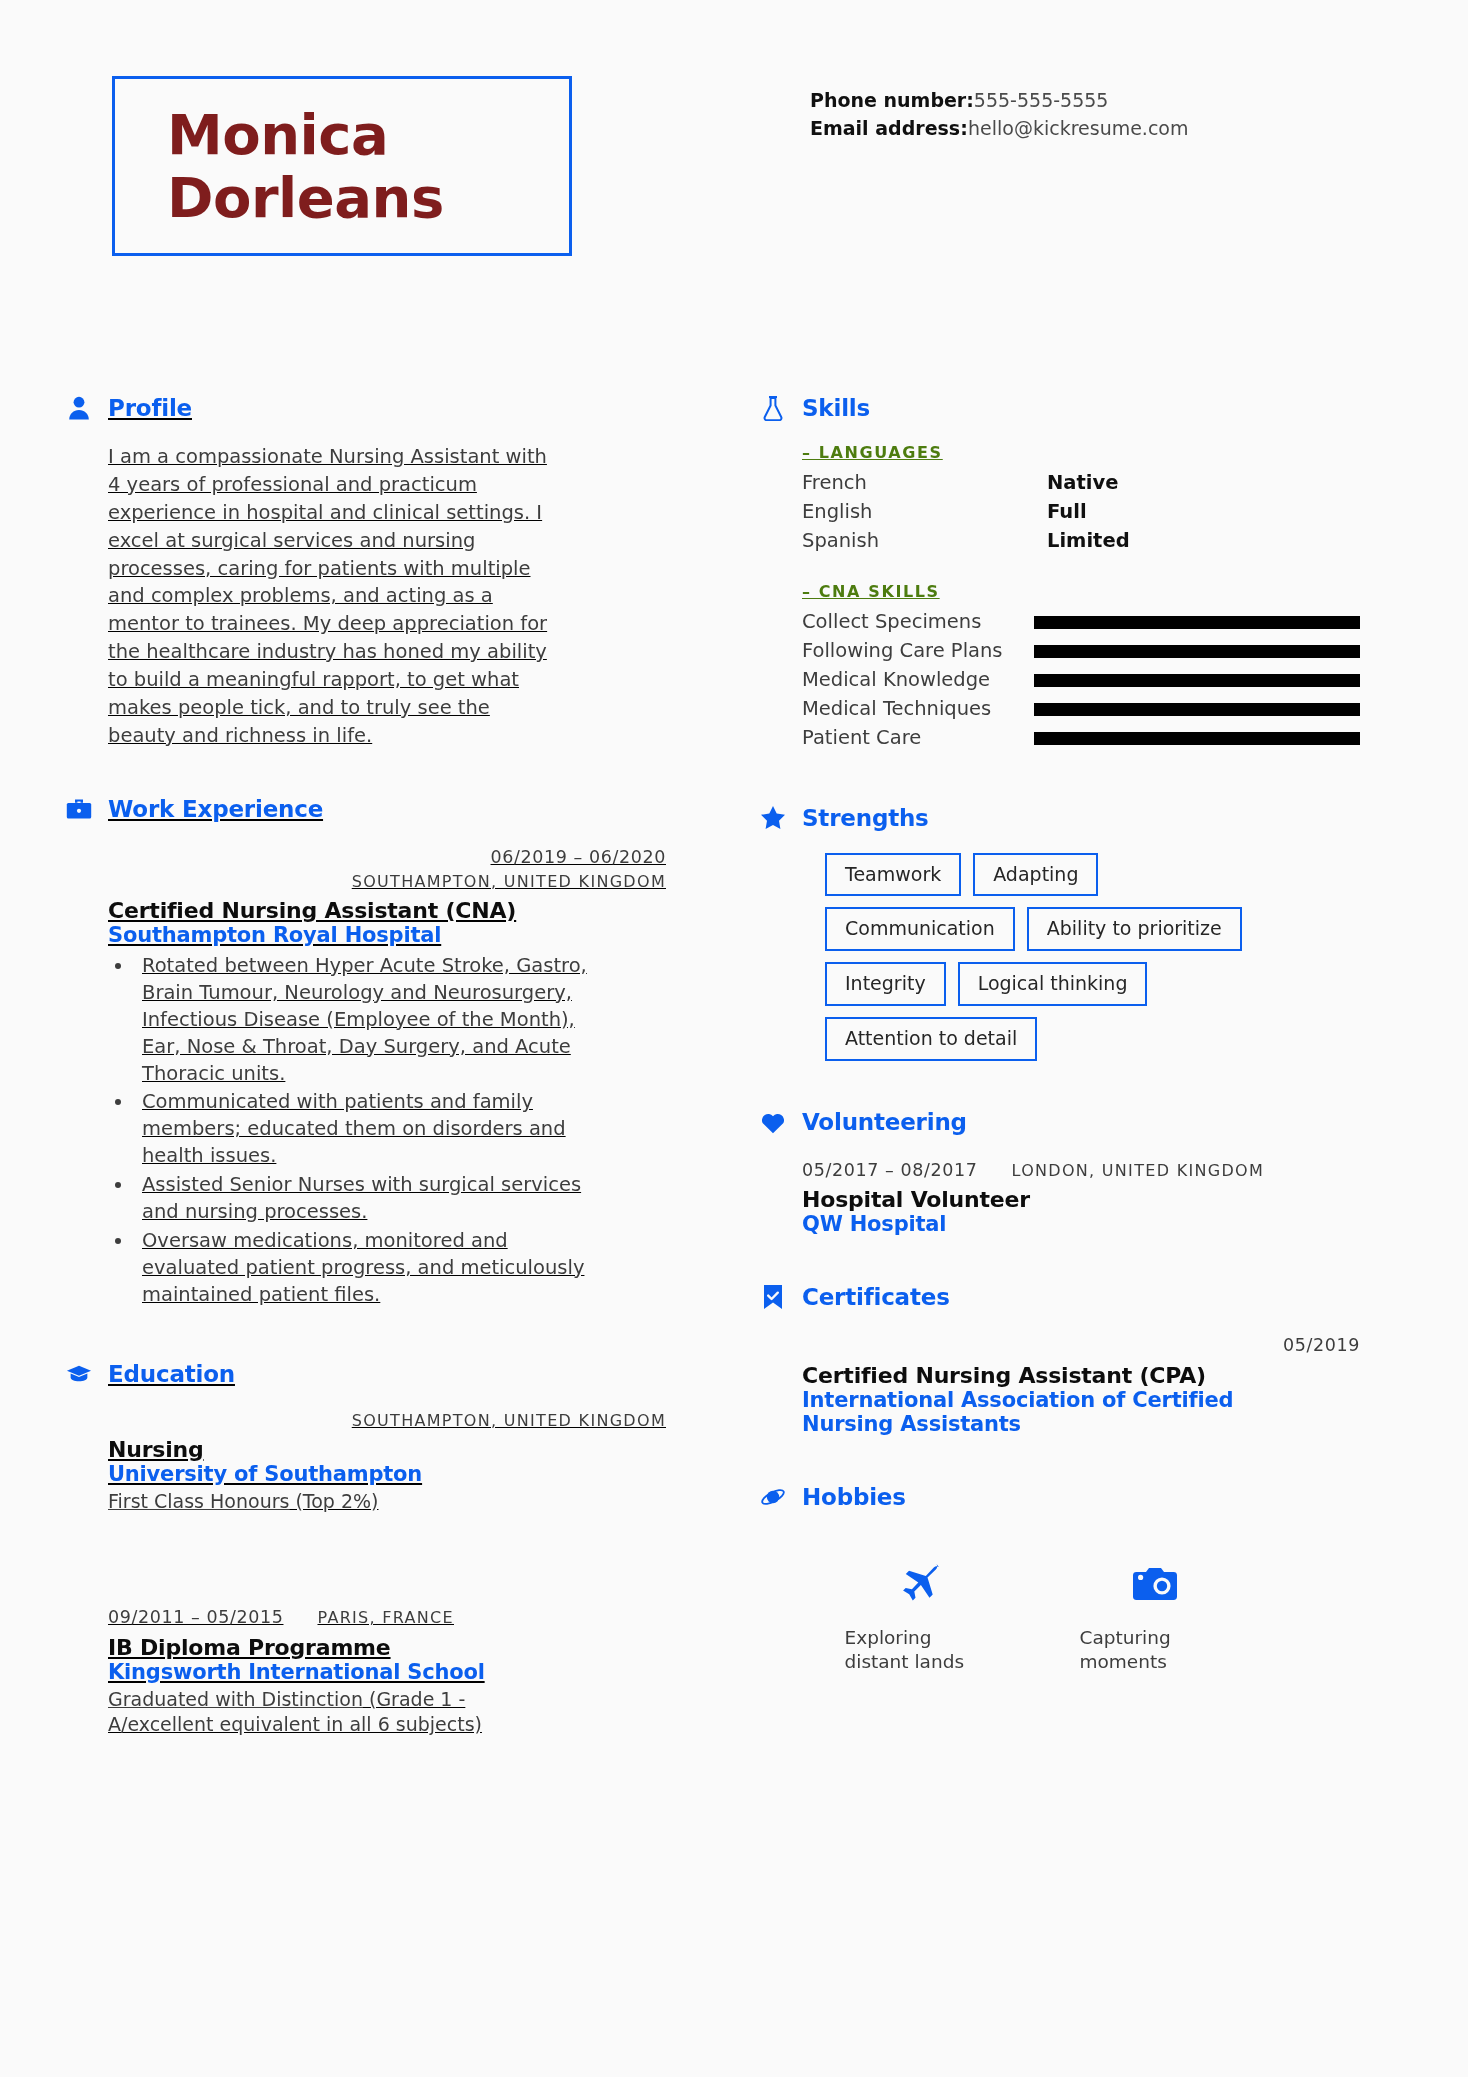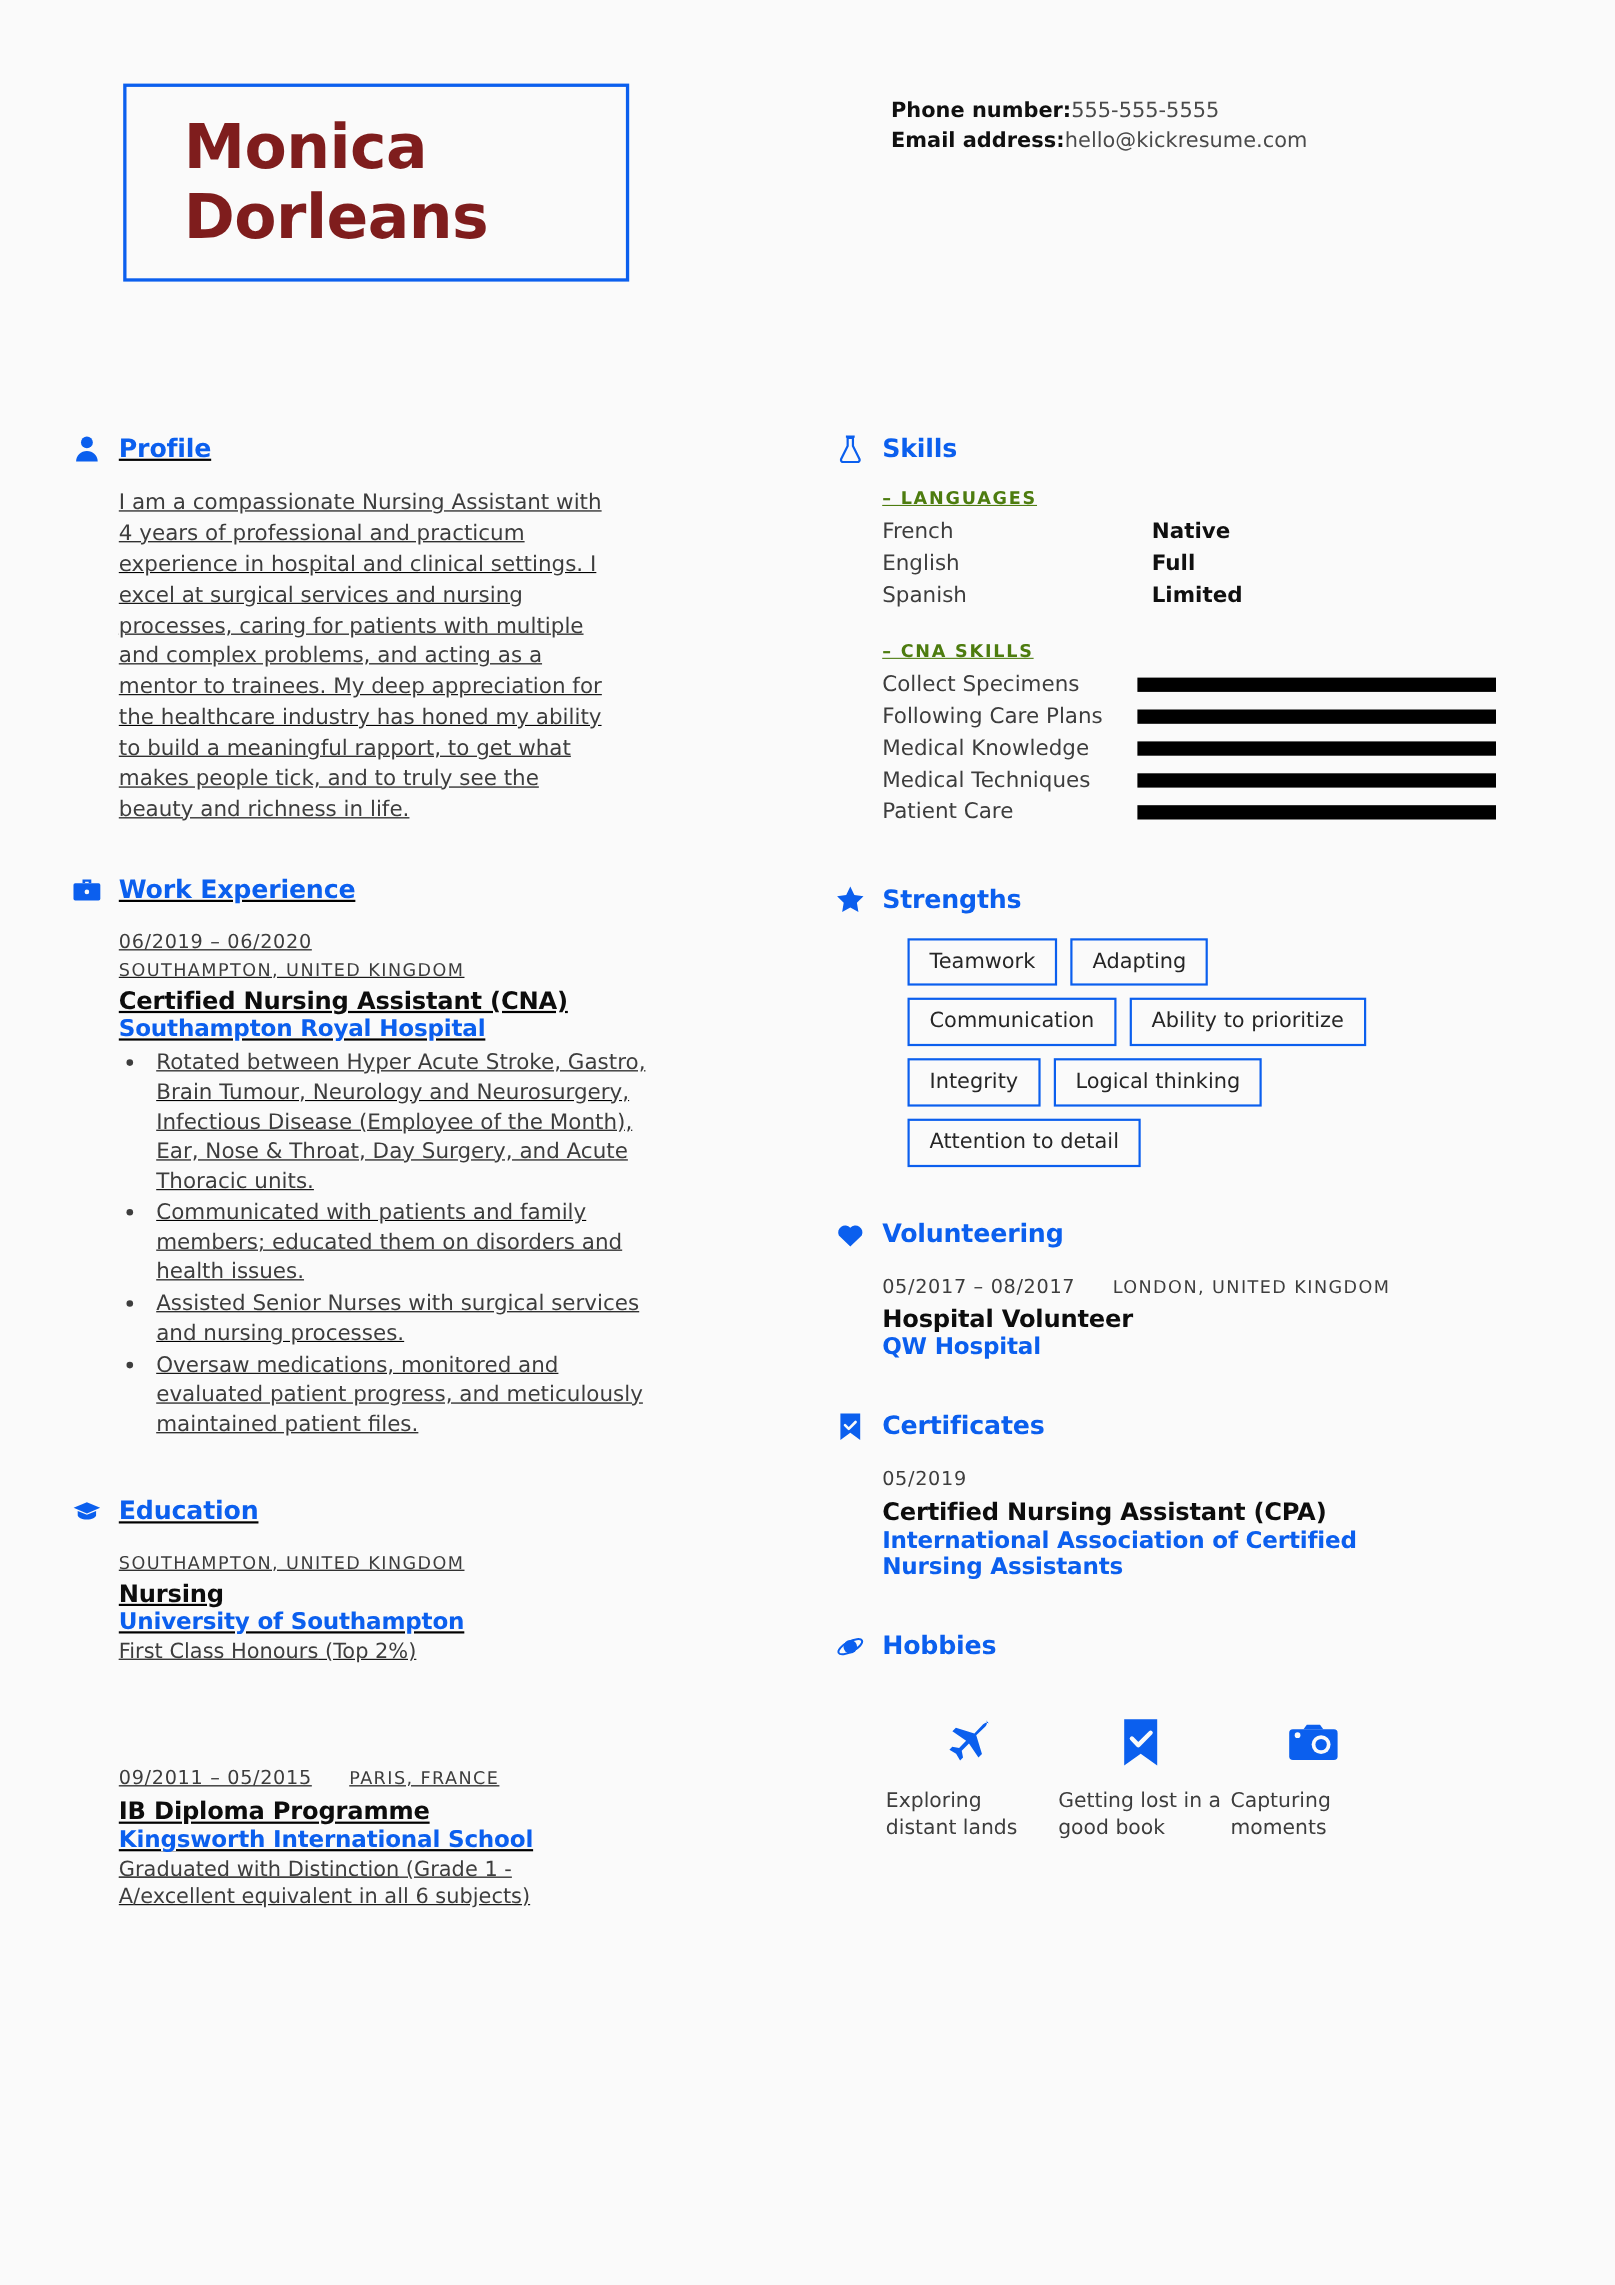--- a/index.html
+++ b/index.html
@@ -103,20 +103,21 @@
     max-width: 455px;
   }
 
   
   .entry { margin-bottom: 26px; }
   .entry-meta {
     font-size: 17.5px;
     color: #3d3d3d;
     letter-spacing: 0.9px;
     line-height: 1.5;
+    text-align: right;
   }
   .entry-date { font-size: 17.5px; letter-spacing: 0.6px; }
   .entry-loc  { font-size: 16px; letter-spacing: 1.3px; }
   .meta-inline { display: flex; gap: 34px; align-items: baseline; }
   .entry-title {
     font-weight: bold;
     font-size: 22px;
     color: #0d0d0d;
     margin-top: 4px;
     letter-spacing: -0.2px;
@@ -454,29 +455,20 @@
       </div>
       <div class="sec-body">
         <div class="hobbies">
           <div class="hobby">
             <div class="hobby-icon">
               <svg width="46" height="46" viewBox="0 0 46 46">
                   <path d="M42.4 6.2c-1.5-1.5-4-1.3-5.6.4l-8 8.4-16.8-5.3-3.2 3.2 12.5 8.6-6.4 6.7-6.2-1.3-2.6 2.7 6.1 3.7 3.6 6.2 2.7-2.7-1.2-6.3 6.6-6.4 8.6 12.6 3.2-3.2-5.2-16.9 8.3-8c1.7-1.6 1.9-4.2.6-5.7z" fill="#0b5fee"></path>
                 </svg>
             </div>
             <div class="hobby-label">Exploring distant lands</div>
-          </div>
-          <div class="hobby">
-            <div class="hobby-icon">
-              <svg width="38" height="46" viewBox="0 0 38 46">
-                  <path d="M4 2h30v42l-15-10.7L4 44z" fill="#0b5fee"></path>
-                  <path d="M11 19.5 16.8 25.5 28 14.2" fill="none" stroke="#fafafa" stroke-width="4" stroke-linecap="round" stroke-linejoin="round"></path>
-                </svg>
-            </div>
-            <div class="hobby-label">Getting lost in a good book</div>
           </div>
           <div class="hobby">
             <div class="hobby-icon">
               <svg width="48" height="42" viewBox="0 0 48 42">
                   <rect x="2" y="9" width="44" height="28" rx="3.4" fill="#0b5fee"></rect>
                   <path d="M15 9l3-4h12l3 4z" fill="#0b5fee"></path>
                   <circle cx="31" cy="23" r="8.6" fill="#fafafa"></circle>
                   <circle cx="31" cy="23" r="5.2" fill="#0b5fee"></circle>
                   <circle cx="9.6" cy="14.4" r="2.6" fill="#fafafa"></circle>
                 </svg>

